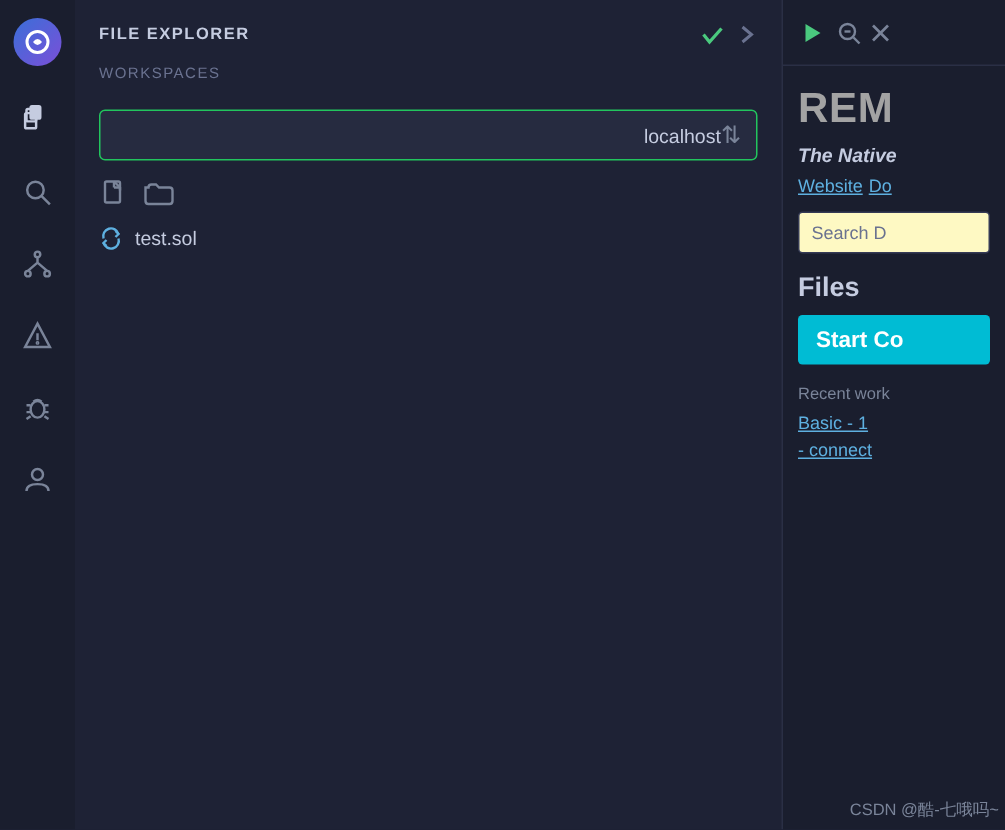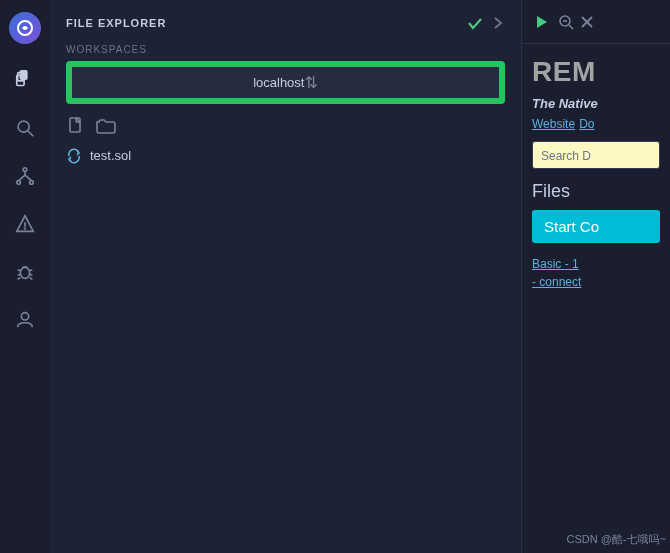--- a/index.html
+++ b/index.html
@@ -96,27 +96,27 @@
       color: #4ac97e;
     }
     .workspaces-label {
       font-size: 10px;
       color: #6a7290;
       letter-spacing: 1px;
       text-transform: uppercase;
       padding: 0 16px 6px 16px;
     }
     .workspace-dropdown {
-      margin: 0 16px 12px 16px;
+      margin: 12px 16px 12px 16px;
       background: #262b40;
-      border: 6px solid #22c55e;
+      border: 1px solid #22c55e;
       border-radius: 4px;
       display: flex;
       align-items: center;
-      justify-content: center;
+      justify-content: flex-end;
       padding: 6px 10px;
       cursor: pointer;
     }
     .workspace-name {
       font-size: 13px;
       color: #c5cce0;
     }
     .workspace-arrows {
       color: #7a8499;
       font-size: 16px;
@@ -217,29 +217,29 @@
       border-radius: 3px;
       padding: 4px 8px;
       margin-bottom: 12px;
     }
     .search-placeholder {
       font-size: 12px;
       color: #6a7290;
     }
     .files-section-title {
       font-size: 18px;
-      font-weight: 400;
+      font-weight: 700;
       color: #c5cce0;
       margin-bottom: 8px;
     }
     .start-co-btn {
       background: #00bcd4;
       color: #fff;
       font-size: 15px;
-      font-weight: 400;
+      font-weight: 700;
       border: none;
       border-radius: 3px;
       padding: 8px 12px;
       cursor: pointer;
       width: 100%;
       text-align: left;
       margin-bottom: 14px;
     }
     .recent-workspaces-label {
       font-size: 11px;
@@ -409,18 +409,19 @@
     <div class="native-subtitle">The Native</div>
     <div class="links-row">
       <span class="link-item">Website</span>
       <span class="link-item">Do</span>
     </div>
     <div class="search-input-container">
       <span class="search-placeholder">Search D</span>
     </div>
     <div class="files-section-title">Files</div>
     <button class="start-co-btn">Start Co</button>
+    <div class="recent-workspaces-label">Recent work</div>
     <a class="recent-link">Basic - 1</a>
     <a class="recent-link">- connect</a>
   </div>
 </div>
 
 <div class="csdn-watermark">CSDN @酷-七哦吗~</div>
 
 </body></html>

